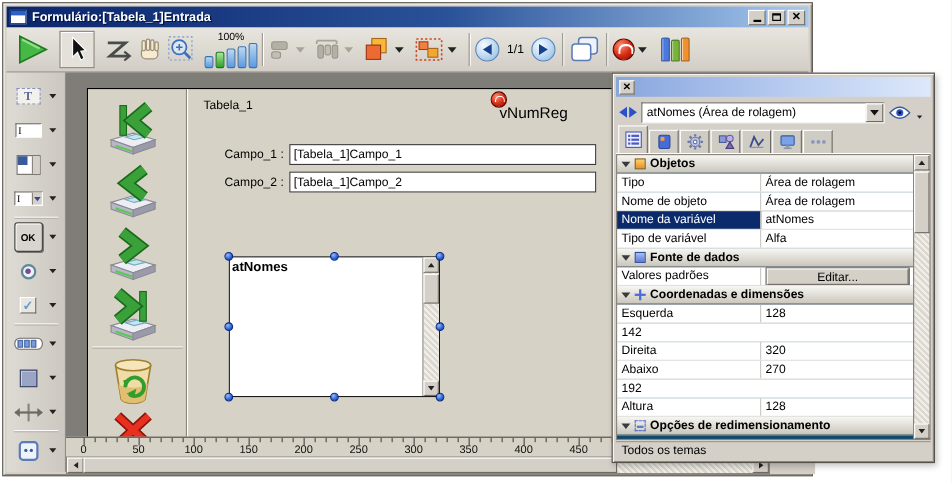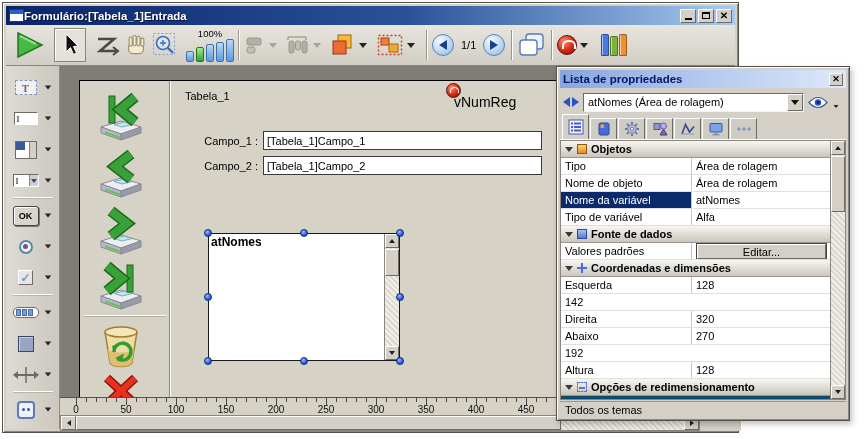--- a/index.html
+++ b/index.html
@@ -4,21 +4,21 @@
 <style>
   html,body{margin:0;padding:0;background:#fff;}
   *{box-sizing:border-box;}
   .stage{position:relative;width:865px;height:439px;background:#fff;font-family:"Liberation Sans",sans-serif;font-size:11px;color:#000;overflow:hidden;}
 
   
   .mainwin{position:absolute;left:2px;top:2px;width:737px;height:431px;background:#d4d0c8;border:1px solid #55524c;box-shadow:inset 1px 1px 0 #fff, inset -1px -1px 0 #8a867e;}
   .titlebar{position:absolute;left:3px;top:3px;right:3px;height:19px;background:linear-gradient(90deg,#0a246a,#2a5298 55%,#a6caf0);display:flex;align-items:center;padding:0 3px;}
   .titleicon{width:15px;height:13px;background:#fff;border:1px solid #1a3a7a;position:relative;flex:0 0 auto;}
   .titleicon:before{content:"";position:absolute;left:0;top:0;right:0;height:4px;background:#2a62c8;}
-  .titletext{color:#fff;font-weight:bold;font-size:11.5px;white-space:nowrap;text-shadow:1px 1px 0 #00103a;flex:1;}
+  .titletext{color:#fff;font-weight:bold;font-size:11.5px;margin-left:5px;white-space:nowrap;text-shadow:1px 1px 0 #00103a;flex:1;}
   .winbtns{display:flex;gap:2px;}
   .winbtn{width:16px;height:14px;background:#d4d0c8;border:1px solid;border-color:#fff #6e6a64 #6e6a64 #fff;display:flex;align-items:center;justify-content:center;position:relative;}
   .g-min{width:7px;height:2px;background:#000;margin-top:7px;}
   .g-max{width:8px;height:7px;border:1px solid #000;border-top-width:2px;}
   .g-x{font-size:10px;font-weight:bold;line-height:10px;}
 
   
   .toolbar{position:absolute;left:3px;top:22px;right:3px;height:41px;background:linear-gradient(#e8e5de,#d2cec6);border-bottom:1px solid #8a867e;display:flex;align-items:center;}
   .tbtn{height:34px;display:flex;align-items:center;justify-content:center;flex:0 0 auto;}
   .tsep{width:2px;height:30px;border-left:1px solid #9a968e;border-right:1px solid #fff;margin:0 4px;flex:0 0 auto;}
@@ -45,21 +45,21 @@
   .toolsep{width:40px;height:2px;border-top:1px solid #fff;border-bottom:1px solid #b8b4ac;margin:1px 0;flex:0 0 auto;}
   .ticon{width:30px;display:flex;align-items:center;justify-content:center;}
   .t-text{width:22px;height:15px;border:1px dashed #8a96b8;color:#5a6a9a;font-family:"Liberation Serif",serif;font-weight:bold;font-size:11px;display:flex;align-items:center;justify-content:center;background:#f2f1ec;}
   .t-input{width:24px;height:13px;background:#fff;border:1px solid;border-color:#6e6a64 #fff #fff #6e6a64;font-size:9px;display:flex;align-items:center;padding-left:2px;font-family:"Liberation Serif",serif;}
   .t-list{width:22px;height:18px;background:#fff;border:1px solid #6e6a64;position:relative;}
   .t-list:before{content:"";position:absolute;left:0;top:0;width:9px;height:8px;background:#3a5a9a;}
   .t-list:after{content:"";position:absolute;right:0;top:0;width:6px;bottom:0;background:#d4d0c8;border-left:1px solid #8a867e;}
   .t-combo{width:26px;height:13px;background:#fff;border:1px solid;border-color:#6e6a64 #fff #fff #6e6a64;font-size:9px;display:flex;align-items:center;padding-left:2px;font-family:"Liberation Serif",serif;position:relative;}
   .t-combo .cb{position:absolute;right:0;top:0;bottom:0;width:9px;background:#d4d0c8;border-left:1px solid #8a867e;display:flex;align-items:center;justify-content:center;}
   .t-combo .cb i{width:0;height:0;border-left:3px solid transparent;border-right:3px solid transparent;border-top:4px solid #2a4a9a;}
-  .t-ok{min-width:26px;height:20px;background:#d8d5ce;border:1px solid #444;border-radius:3px;box-shadow:inset 1px 1px 0 #fff, 1px 1px 0 #777;font-size:9px;font-weight:bold;display:flex;align-items:center;justify-content:center;}
+  .t-ok{min-width:26px;height:27px;background:#d8d5ce;border:1px solid #444;border-radius:3px;box-shadow:inset 1px 1px 0 #fff, 1px 1px 0 #777;font-size:9px;font-weight:bold;display:flex;align-items:center;justify-content:center;}
   .t-radio{width:14px;height:14px;border-radius:50%;border:2px solid #5a8a9a;background:#eef4f6;display:flex;align-items:center;justify-content:center;}
   .t-radio i{width:5px;height:5px;border-radius:50%;background:#7a4a9a;}
   .t-check{width:15px;height:15px;background:#e8e6e0;border:1px solid;border-color:#fff #6e6a64 #6e6a64 #fff;color:#6a9ad0;font-weight:bold;font-size:12px;display:flex;align-items:center;justify-content:center;}
   .t-prog{width:26px;height:11px;border:1px solid #6e6a64;border-radius:5px;background:#fff;display:flex;align-items:center;gap:1px;padding:1px 2px;}
   .t-prog i{width:5px;height:7px;background:#7a9ad8;border:1px solid #4a6aa8;}
   .t-rect{width:16px;height:16px;background:#9aa4c4;border:1px solid #3a4464;box-shadow:inset 1px 1px 0 #c8d0e4;}
   .t-split{position:relative;width:24px;height:16px;}
   .t-split .v{position:absolute;left:11px;top:0;width:2px;height:16px;background:#8a867e;}
   .t-split .h{position:absolute;left:0;top:7px;width:24px;height:2px;background:#6e6a64;}
   .t-split .al{position:absolute;left:-1px;top:4px;width:0;height:0;border-top:4px solid transparent;border-bottom:4px solid transparent;border-right:5px solid #6e6a64;}
@@ -550,21 +550,20 @@
       <span style="flex:1"></span>
       <span class="harrow">
           <span class="htri-r"></span>
         </span>
     </div>
     <div class="corner"></div>
   </div>
 
   <div class="palette">
     <div class="ptitle">
-      <span class="ptitletext">Lista de propriedades</span>
       <span class="pclose">
           <span>✕</span>
         </span>
     </div>
 
     <div class="pselrow">
       <span class="objnav">
         <span class="ntri-l"></span>
         <span class="ntri-r"></span>
       </span>

